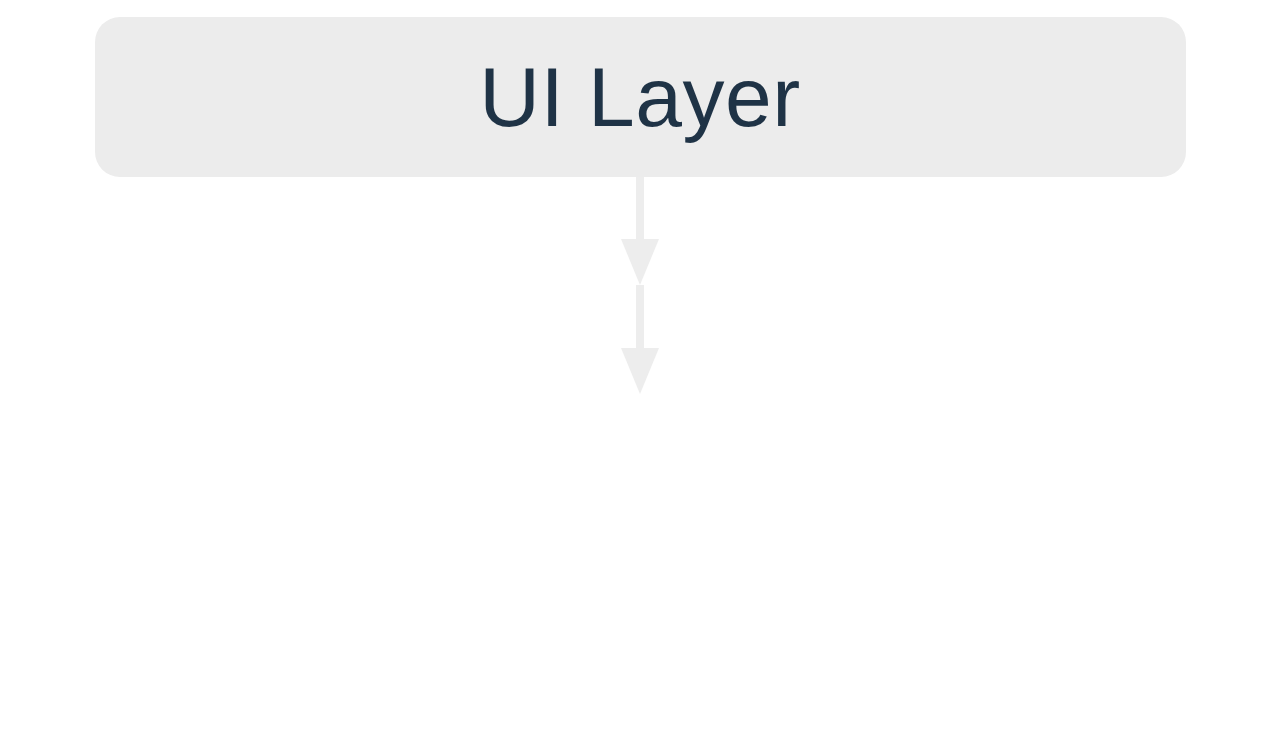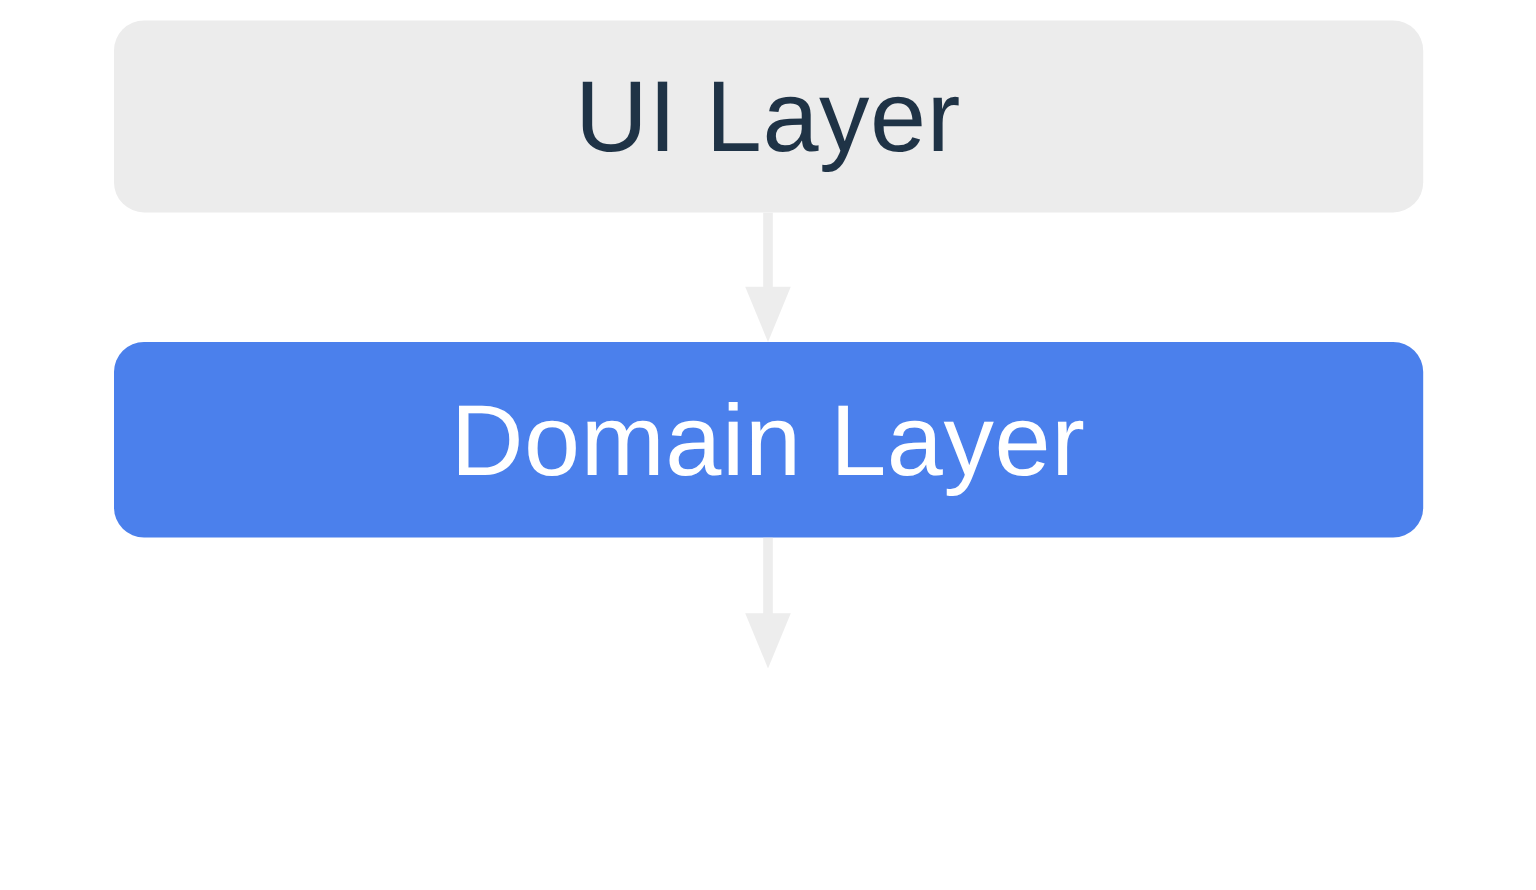--- a/index.html
+++ b/index.html
@@ -64,23 +64,20 @@
     <span class="label">UI Layer</span>
   </div>
 
   <div class="arrow" id="arrow-1">
     <svg viewBox="0 0 40 108" width="40" height="108" xmlns="http://www.w3.org/2000/svg">
       <rect x="16" y="0" width="8" height="64" fill="var(--arrow-gray)"></rect>
       <polygon points="1,62 39,62 20,108" fill="var(--arrow-gray)"></polygon>
     </svg>
   </div>
 
-  <div class="layer-box highlight" id="box-domain">
-    <span class="label">Domain Layer</span>
-  </div>
 
   <div class="arrow" id="arrow-2">
     <svg viewBox="0 0 40 109" width="40" height="109" xmlns="http://www.w3.org/2000/svg">
       <rect x="16" y="0" width="8" height="65" fill="var(--arrow-gray)"></rect>
       <polygon points="1,63 39,63 20,109" fill="var(--arrow-gray)"></polygon>
     </svg>
   </div>
 
 
 </div>

